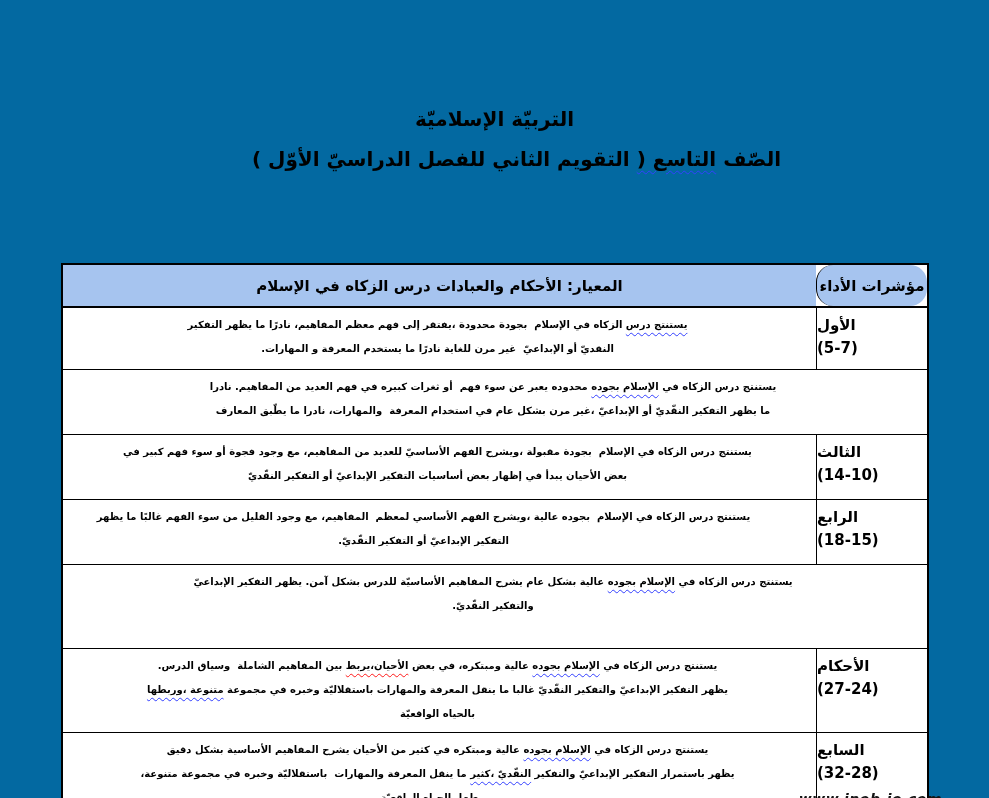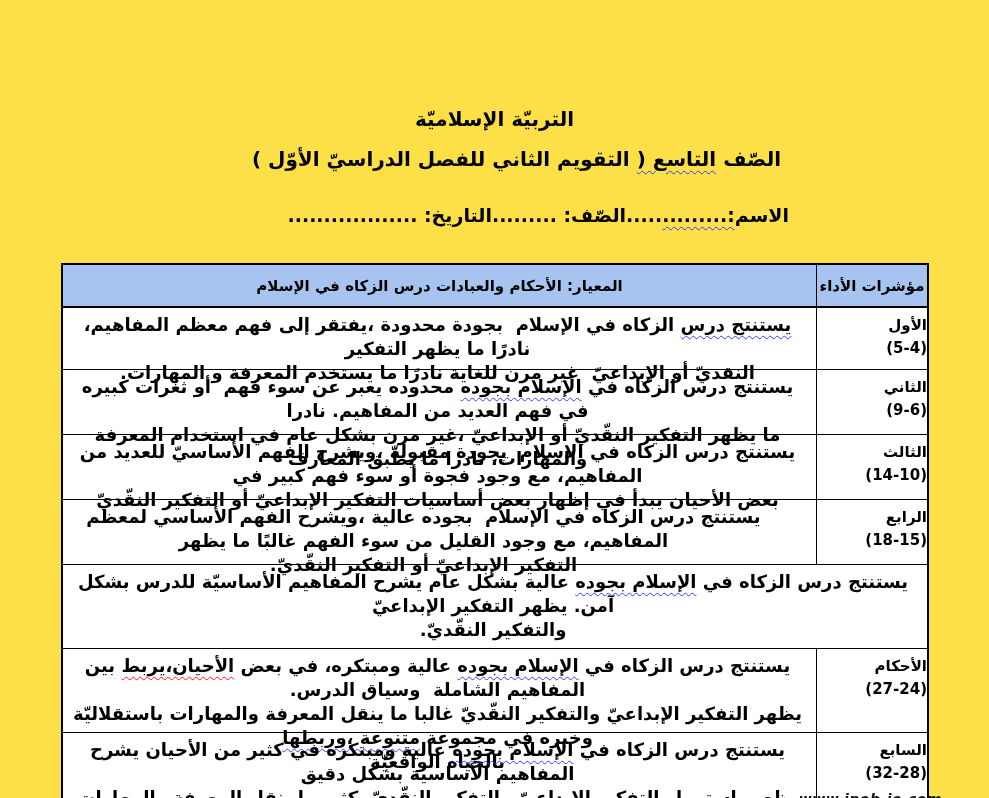--- a/index.html
+++ b/index.html
@@ -1,76 +1,71 @@
 <!DOCTYPE html>
 <html lang="ar"><head>
 <meta charset="utf-8">
 <style>
   html,body{margin:0;padding:0;background:#fff;}
-  .page{position:relative;width:989px;height:798px;background:#fde047;overflow:hidden;
+  .page{position:relative;width:989px;height:798px;background:#0369a1;overflow:hidden;
         font-family:"DejaVu Sans",sans-serif;color:#000;}
   .doc-header{position:absolute;top:104px;left:0;width:989px;text-align:center;direction:rtl;}
   .doc-title{font-size:20px;font-weight:bold;line-height:30px;}
   .doc-subtitle{font-size:20px;font-weight:bold;line-height:30px;margin-top:10px;padding-left:44px;}
   .name-line{position:absolute;top:204px;right:200px;direction:rtl;font-size:19px;font-weight:bold;}
   .sq{text-decoration-line:underline;text-decoration-style:wavy;text-decoration-thickness:1px;text-underline-offset:4px;}
   .sq-blue{text-decoration-color:#3340ff;}
   .sq-red{text-decoration-color:#ff1a1a;}
   .rubric{position:absolute;top:263px;left:61px;width:868px;border:2px solid #000;
           box-sizing:border-box;direction:rtl;background:#fff;}
   .t-hrow{display:flex;height:41px;border-bottom:2px solid #000;}
   .th-ind{width:111px;box-sizing:border-box;border-left:1px solid #000;display:flex;align-items:center;justify-content:center;
           font-size:15px;font-weight:bold;}
   .th-crit{flex:1;display:flex;align-items:center;justify-content:center;font-size:15px;font-weight:bold;}
   .t-row{display:flex;height:65px;border-bottom:1px solid #000;box-sizing:border-box;}
   .t-row:nth-child(1){height:62px;}
   .t-row:nth-child(5),.t-row:nth-child(6),.t-row:nth-child(7){height:84px;}
-  .cell-ind{width:111px;box-sizing:border-box;border-left:1px solid #000;text-align:right;
+  .cell-ind{width:111px;box-sizing:border-box;border-left:1px solid #000;text-align:left;
             font-size:15px;font-weight:bold;padding-top:6px;line-height:23px;}
   .cell-desc{flex:1;box-sizing:border-box;padding:5px 10px 0 6px;overflow:visible;}
-  .desc-text{margin:0;font-size:18px;font-weight:bold;line-height:24px;text-align:center;
+  .desc-text{margin:0;font-size:10px;font-weight:bold;line-height:24px;text-align:center;
              white-space:pre-wrap;direction:rtl;}
   .t-row.row-idx-3 .desc-text{margin-left:-28px;}
   .range{direction:ltr;unicode-bidi:isolate;}
   .watermark{position:absolute;top:763px;right:47px;font-size:14px;font-weight:bold;font-style:italic;
              color:#141414;letter-spacing:0.5px;direction:ltr;z-index:5;margin-top:28px;}
 </style>
 </head>
 <body>
 
 <div class="page">
 
   <div class="doc-header">
     <div class="doc-title">التربيّة الإسلاميّة</div>
     <div class="doc-subtitle"><span>الصّف </span><span class="sq sq-blue">التاسع (</span><span> التقويم الثاني للفصل الدراسيّ الأوّل )</span></div>
   </div>
 
-  <div class="name-line"><span>الاسم</span><span class="sq sq-blue">:.........</span><span>.....الصّف: .........التاريخ: ..................</span></div>
 
   <div class="rubric">
     <div class="t-hrow">
-      <div class="th-ind th-cell" style="background: rgb(166, 196, 239);">مؤشرات الأداء</div>
+      <div class="th-ind th-cell" style="background: rgb(166, 196, 239); border-radius: 17px;">مؤشرات الأداء</div>
       <div class="th-crit th-cell" style="background: rgb(166, 196, 239);">المعيار: الأحكام والعبادات  درس الزكاه في الإسلام</div>
     </div>
     <div>
         <div class="t-row row-idx-0">
           <div class="cell-ind">
             <div>الأول</div>
-            <div class="range">(5-4)</div>
+            <div class="range">(5-7)</div>
           </div>
           <div class="cell-desc">
             <p class="desc-text"><span class="sq sq-blue">يستنتج درس</span><span> الزكاه في الإسلام  بجودة محدودة ،يفتقر إلى فهم معظم المفاهيم، نادرًا ما يظهر التفكير
 النقديّ أو الإبداعيّ  غير مرن للغاية نادرًا ما يستخدم المعرفة و المهارات.</span></p>
           </div>
         </div>
         <div class="t-row row-idx-1">
-          <div class="cell-ind">
-            <div>الثاني</div>
-            <div class="range">(9-6)</div>
-          </div>
           <div class="cell-desc">
             <p class="desc-text"><span>يستنتج درس الزكاه في </span><span class="sq sq-blue">الإسلام بجوده</span><span> محدوده يعبر عن سوء فهم  أو ثغرات كبيره في فهم العديد من المفاهيم. نادرا
 ما يظهر التفكير النقّديّ أو الإبداعيّ ،غير مرن بشكل عام في استخدام المعرفة  والمهارات، نادرا ما يطّبق المعارف</span></p>
           </div>
         </div>
         <div class="t-row row-idx-2">
           <div class="cell-ind">
             <div>الثالث</div>
             <div class="range">(14-10)</div>
           </div>

